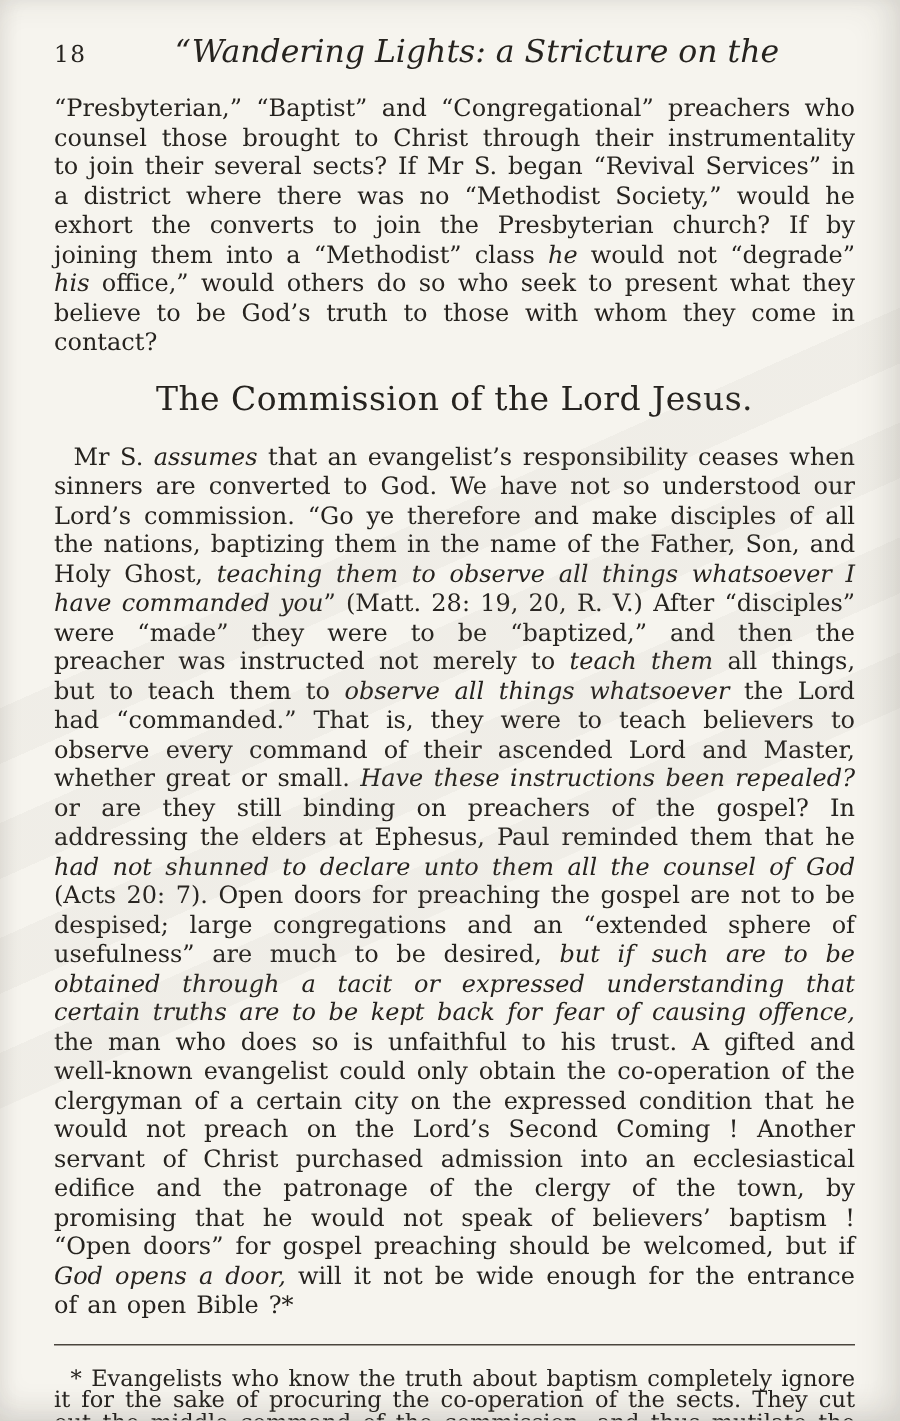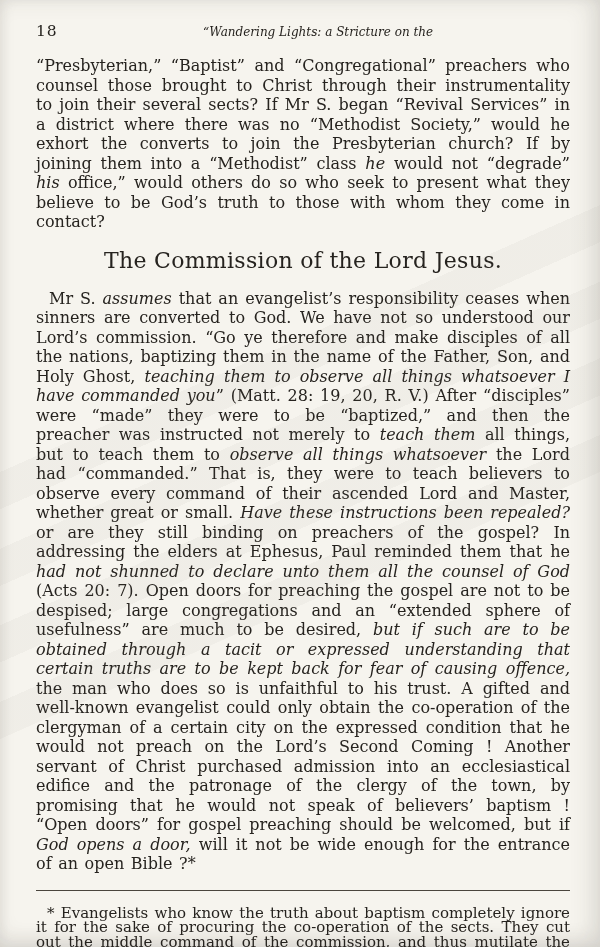--- a/index.html
+++ b/index.html
@@ -46,21 +46,21 @@
     font-size: 15.5px;
   }
   .page-number {
     width: 70px;
     letter-spacing: 1px;
   }
   .running-title {
     flex: 1;
     text-align: center;
     font-style: italic;
-    font-size: 12px;
+    font-size: 21px;
     padding-right: 40px;
   }
   .body-text {
     font-size: 16px;
     line-height: 19.5px;
     text-align: justify;
     word-spacing: 1.5px;
   }
   .para-1 { text-indent: 0; }
   .section-heading {

